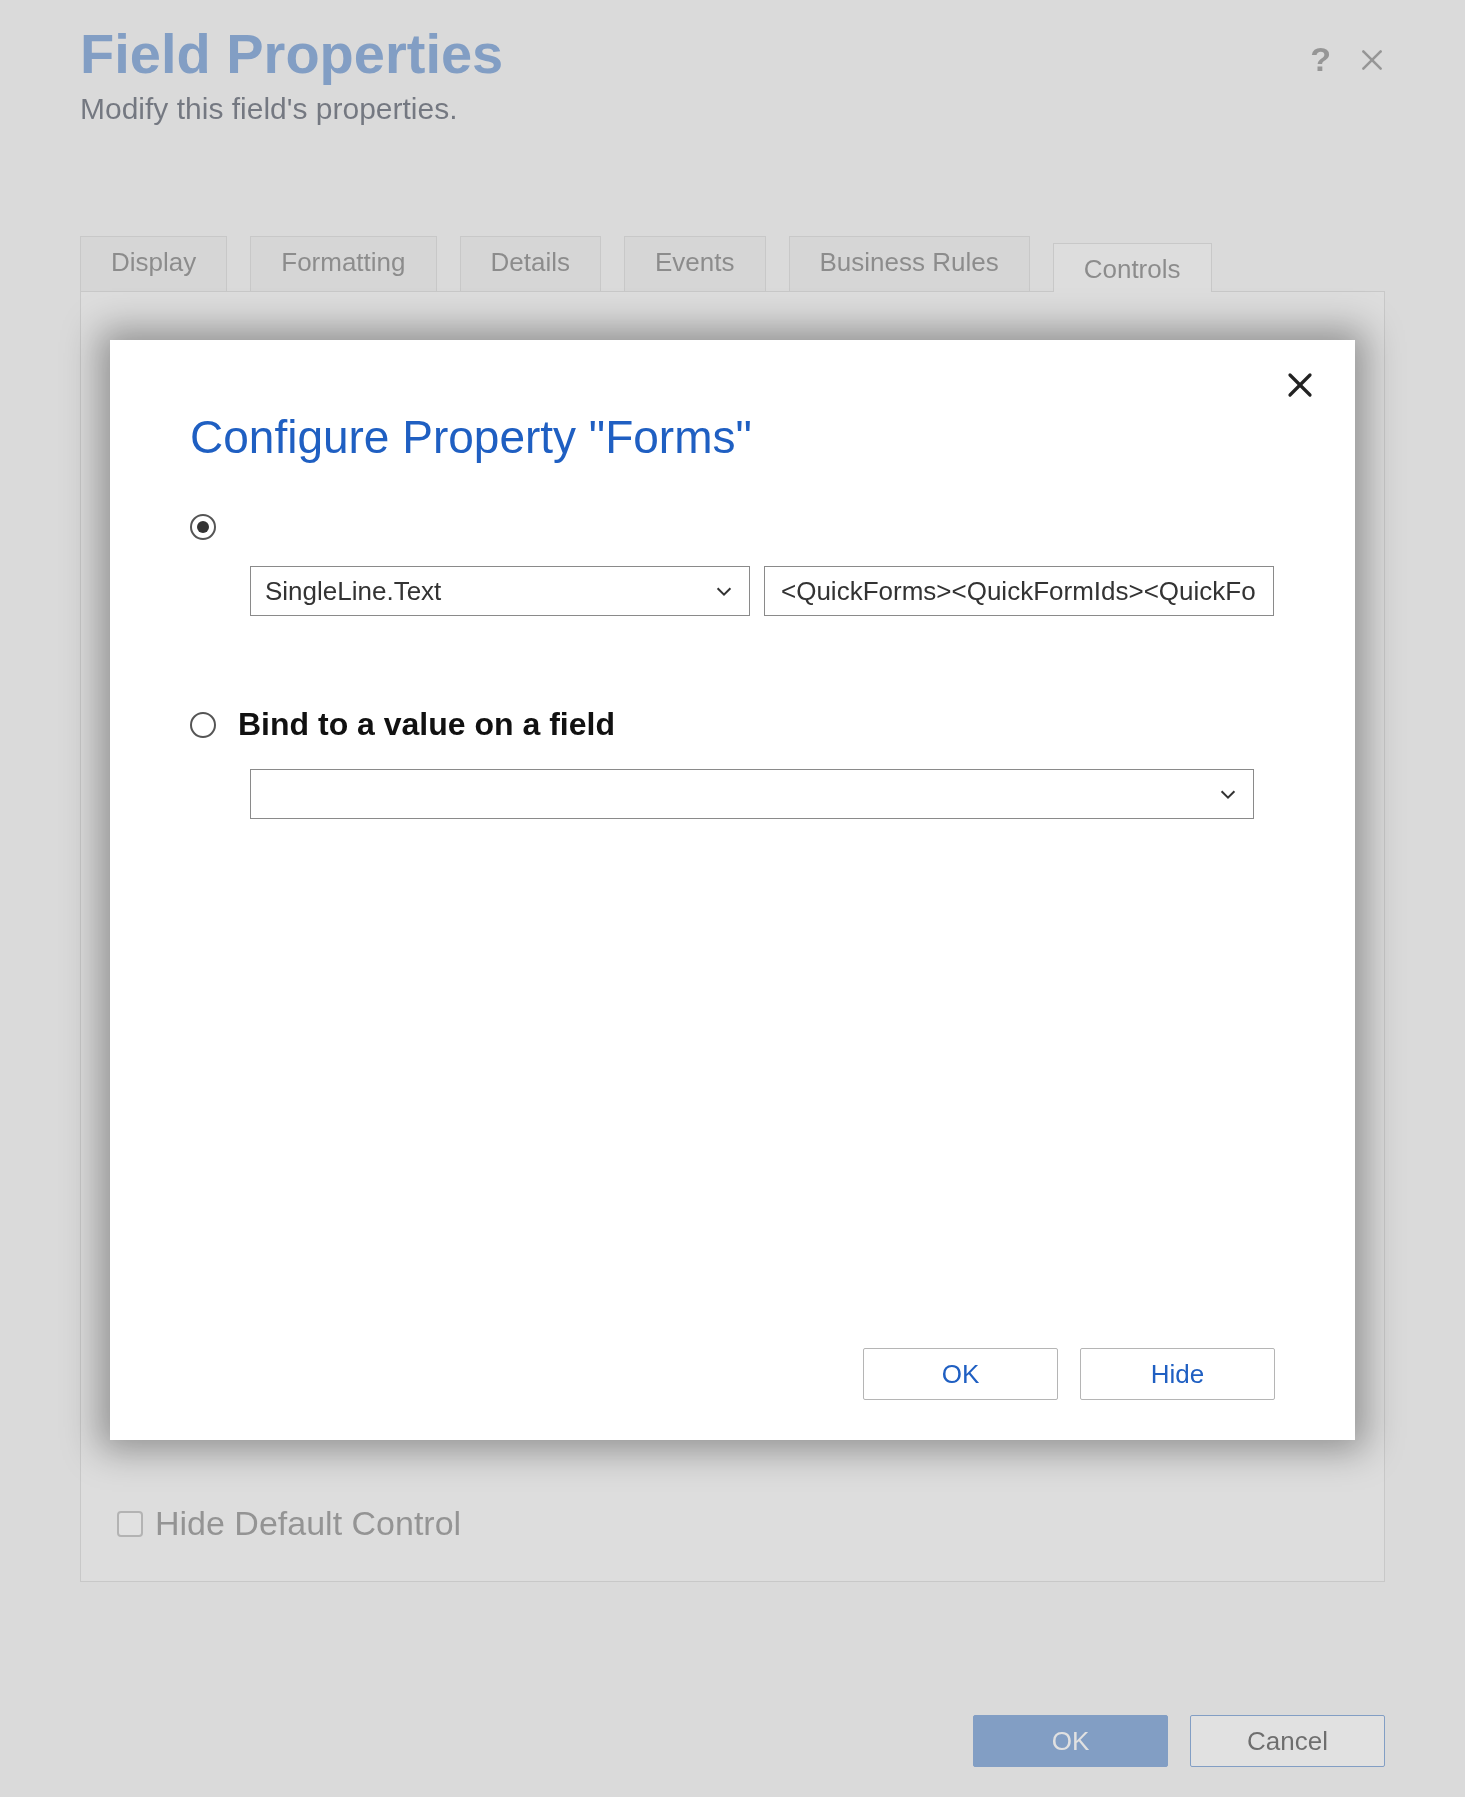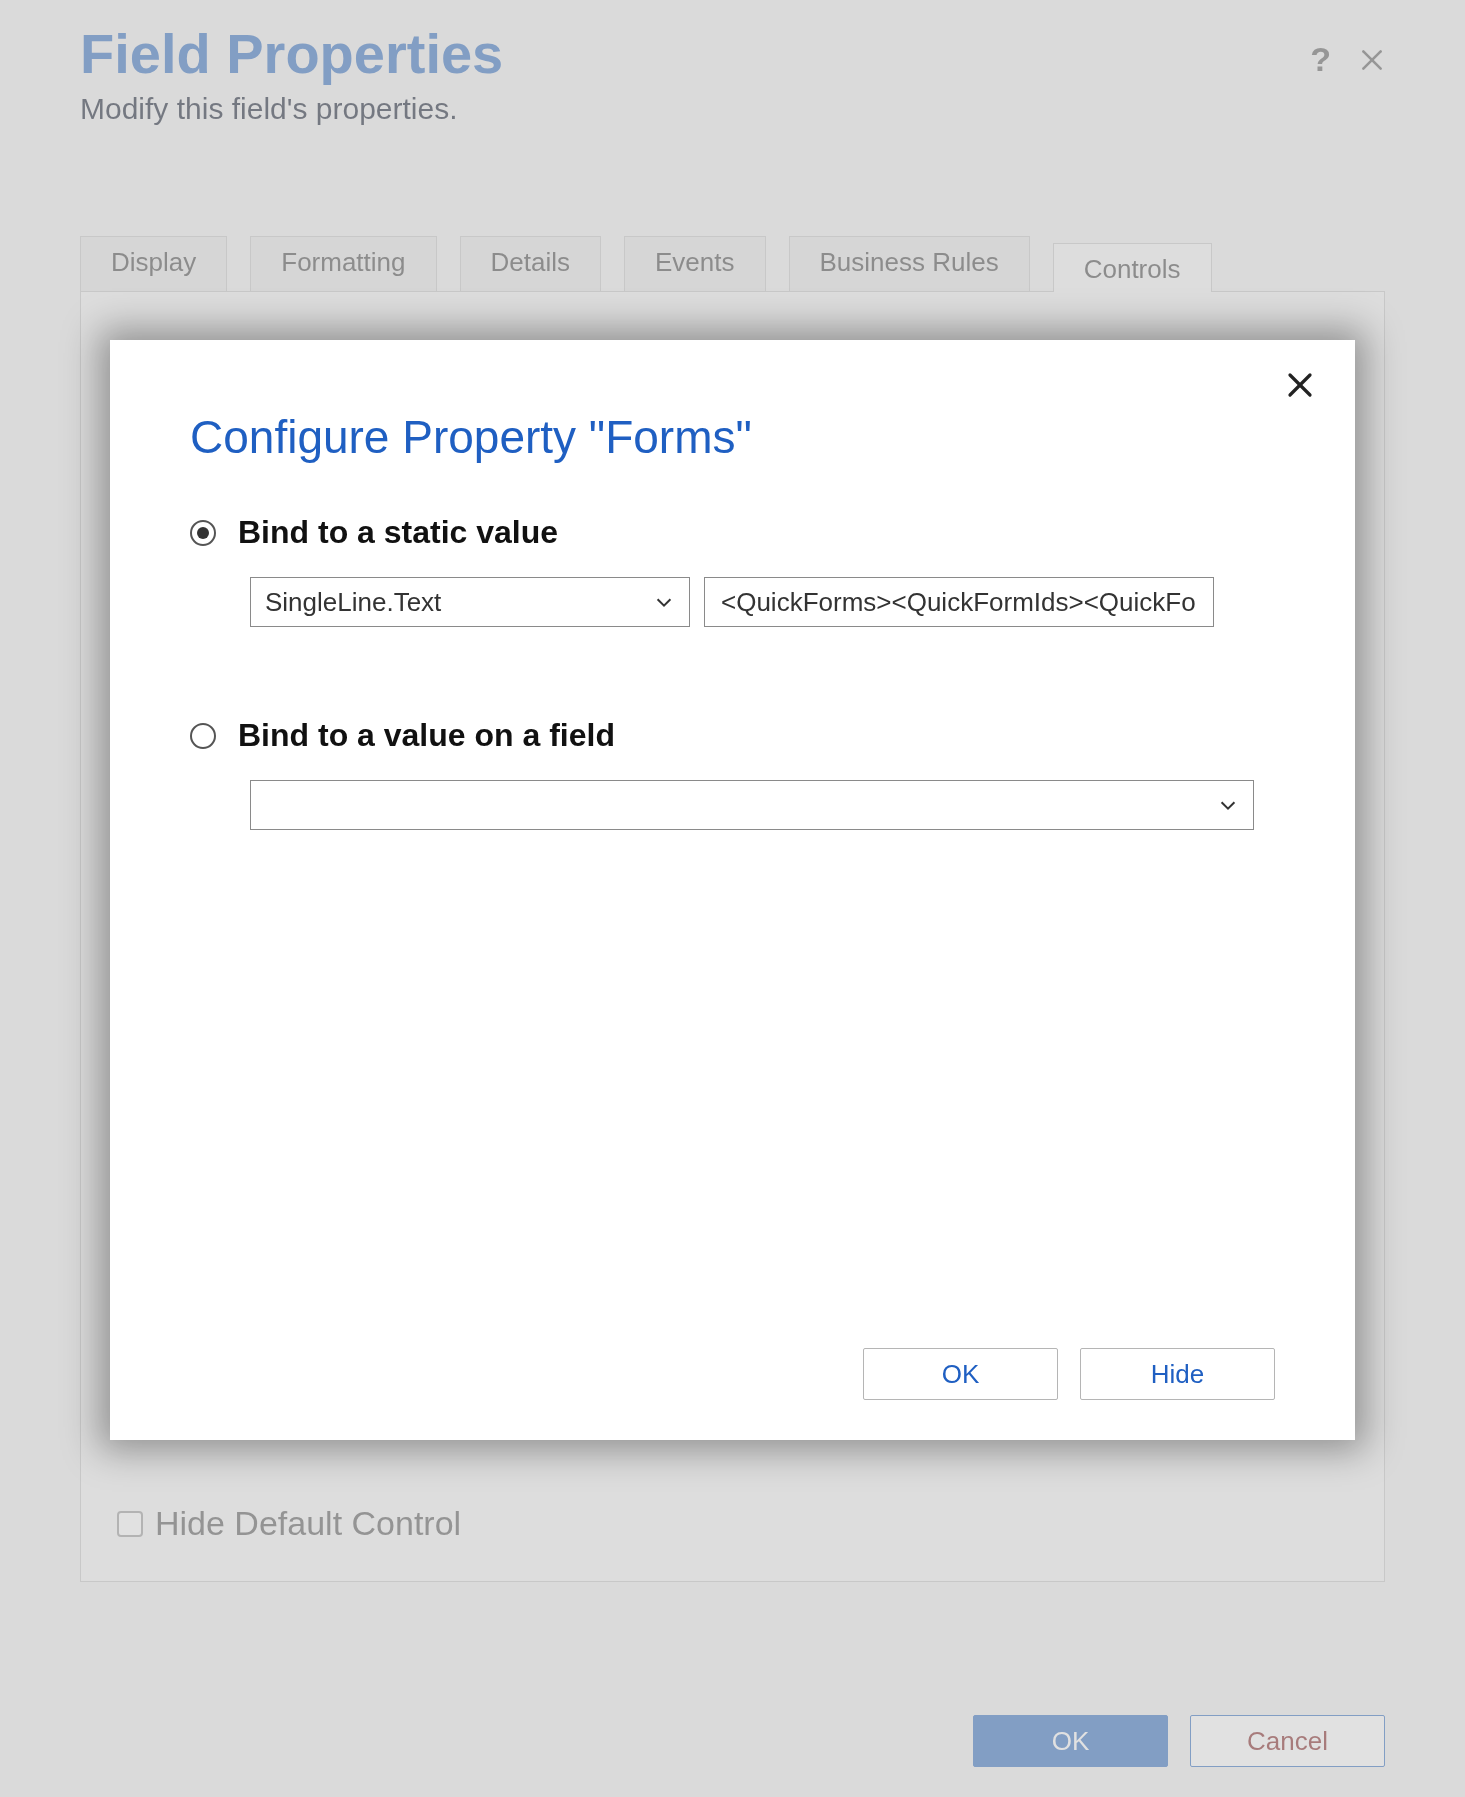--- a/index.html
+++ b/index.html
@@ -114,21 +114,21 @@
     border: 1px solid #2e6bbf;
     cursor: pointer;
     display: flex; align-items: center; justify-content: center;
   }
   .fp-btn-primary {
     background: #2e6bbf;
     color: #fff;
   }
   .fp-btn-secondary {
     background: #fff;
-    color: #7f1d1d;
+    color: #000000;
     text-align: center;
   }
 
   
   .scrim {
     position: absolute;
     left: 0; top: 0; right: 0; bottom: 0;
     background: rgba(200,200,200,0.55);
     pointer-events: none;
   }
@@ -200,21 +200,21 @@
     height: 50px;
     border: 1px solid #8a8a8a;
     background: #fff;
     font-size: 26px;
     color: #333;
     padding: 0 14px;
     display: flex;
     align-items: center;
     position: relative;
   }
-  .select-box { width: 440px; cursor: pointer; }
+  .select-box { width: 500px; cursor: pointer; }
   .text-input {
     width: 510px;
     overflow: hidden;
     white-space: nowrap;
   }
   .text-input input {
     border: none; outline: none;
     width: 100%; height: 100%;
     font-size: 26px;
     font-family: inherit;
@@ -303,21 +303,20 @@
   </span>
 
   <div class="modal-body">
     <h2 class="modal-title">Configure Property "Forms"</h2>
 
     <div class="opt-row">
       <div class="opt-header">
         <span class="radio selected">
             <span class="dot"></span>
           </span>
-        <span class="opt-label">Bind to a static value</span>
       </div>
       <div class="opt-controls">
         <div class="select-box">
           <span>SingleLine.Text</span>
           <span class="chev">
             <svg viewBox="0 0 24 24" fill="none" stroke="currentColor" stroke-width="2.2">
                 <polyline points="5 9 12 16 19 9"></polyline>
               </svg>
           </span>
         </div>

